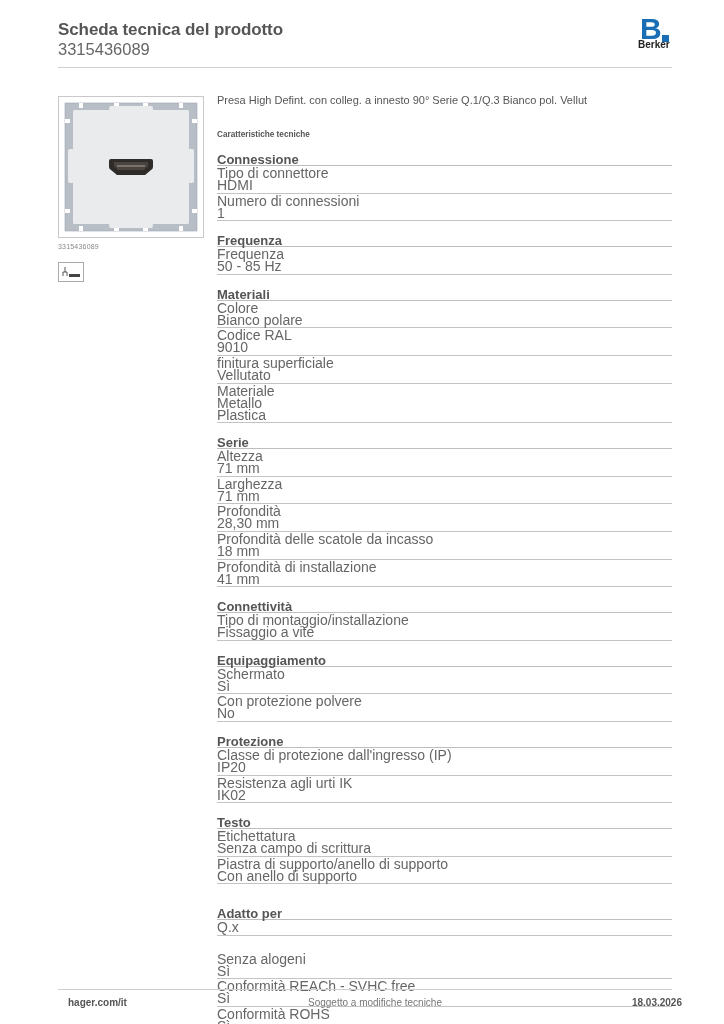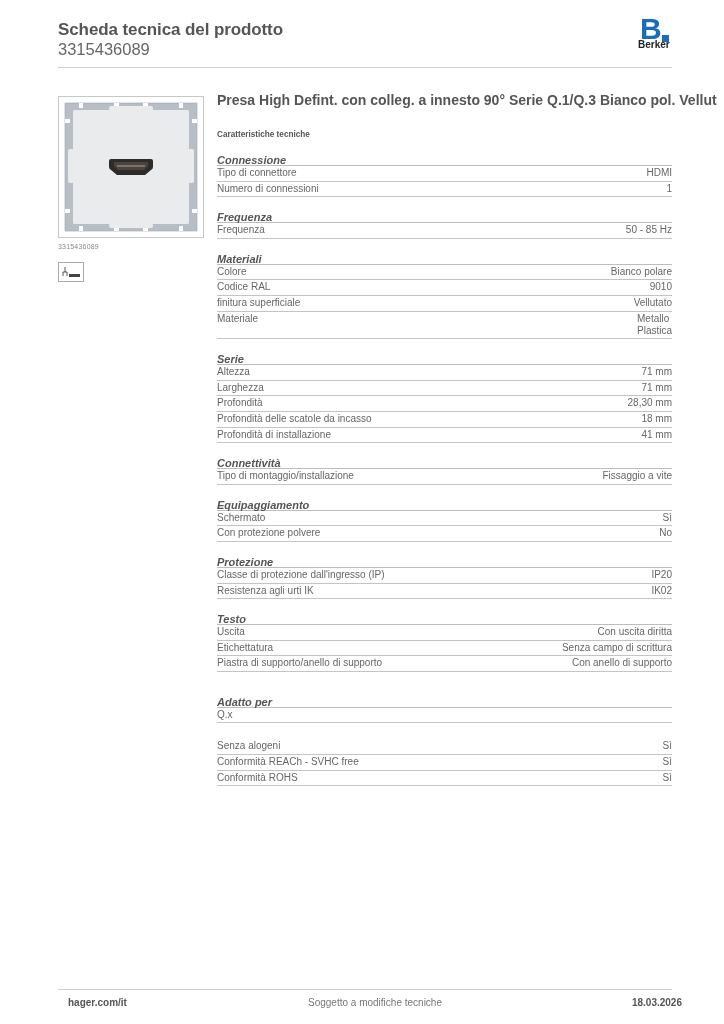--- a/index.html
+++ b/index.html
@@ -16,27 +16,27 @@
   .logo-dot { position: absolute; left: 24px; top: 21px; width: 7px; height: 7px; background: #1a6eb5; }
   .logo-text { position: absolute; left: 0px; top: 26px; font-size: 10px; font-weight: bold; color: #222; line-height: 9px; }
 
   .product-image { position: absolute; left: 58px; top: 96px; width: 146px; height: 142px; border: 1px solid #c8c8c8; background: #fff; }
   .product-image svg { display: block; }
   .image-caption { position: absolute; left: 58px; top: 243px; font-size: 7px; color: #888; letter-spacing: 0.2px; }
   .hdmi-symbol { position: absolute; left: 58px; top: 262px; width: 26px; height: 20px; border: 1px solid #aaa; }
   .hdmi-symbol svg { display: block; }
 
   .content { position: absolute; left: 217px; top: 94px; width: 455px; }
-  .product-name { font-size: 14px; font-weight: bold; color: #555; line-height: 12px; height: 12px; white-space: nowrap; }
+  .product-name { font-size: 11px; font-weight: normal; color: #555; line-height: 12px; height: 12px; white-space: nowrap; }
   .spec-title { margin-top: 23px; font-size: 8.2px; font-weight: bold; color: #555; line-height: 12px; height: 12px; }
 
   .section { margin-top: 14px; }
   .section.first { margin-top: 13px; }
-  .section-heading { font-size: 11px; font-weight: bold; color: #555; line-height: 12px; height: 12px; border-bottom: 1px solid #bdbdbd; font-style: italic; }
-  .row { display: flex; justify-content: space-between; font-size: 10px; color: #666; line-height: 12px; padding-top: 1px; padding-bottom: 1.6px; border-bottom: 1px solid #c4c4c4; }
+  .section-heading { font-size: 13px; font-weight: bold; color: #555; line-height: 12px; height: 12px; border-bottom: 1px solid #bdbdbd; }
+  .row { display: flex; justify-content: space-between; font-size: 14px; color: #666; line-height: 12px; padding-top: 1px; padding-bottom: 1.6px; border-bottom: 1px solid #c4c4c4; flex-direction: column; }
   .row .label { flex: 1 1 auto; }
   .row .value { text-align: left; white-space: nowrap; }
   .row .value span { display: block; }
   .section.gap-large { margin-top: 24px; }
   .section.gap-med { margin-top: 16px; }
 
   .footer-rule { position: absolute; left: 58px; top: 989px; width: 614px; height: 1px; background: #cfcfcf; }
   .footer { position: absolute; left: 68px; top: 997px; width: 614px; height: 12px; font-size: 10px; line-height: 12px; }
   .footer-left { position: absolute; left: 0; font-weight: bold; color: #555; }
   .footer-center { position: absolute; left: 0; right: 0; text-align: center; color: #777; }
@@ -193,24 +193,20 @@
     </div>
     <div class="row">
       <span class="label">Resistenza agli urti IK</span>
       <span class="value">IK02</span>
     </div>
   </div>
 
   <div class="section">
     <div class="section-heading">Testo</div>
     <div class="row">
-      <span class="label">Uscita</span>
-      <span class="value">Con uscita diritta</span>
-    </div>
-    <div class="row">
       <span class="label">Etichettatura</span>
       <span class="value">Senza campo di scrittura</span>
     </div>
     <div class="row">
       <span class="label">Piastra di supporto/anello di supporto</span>
       <span class="value">Con anello di supporto</span>
     </div>
   </div>
 
   <div class="section gap-large">

